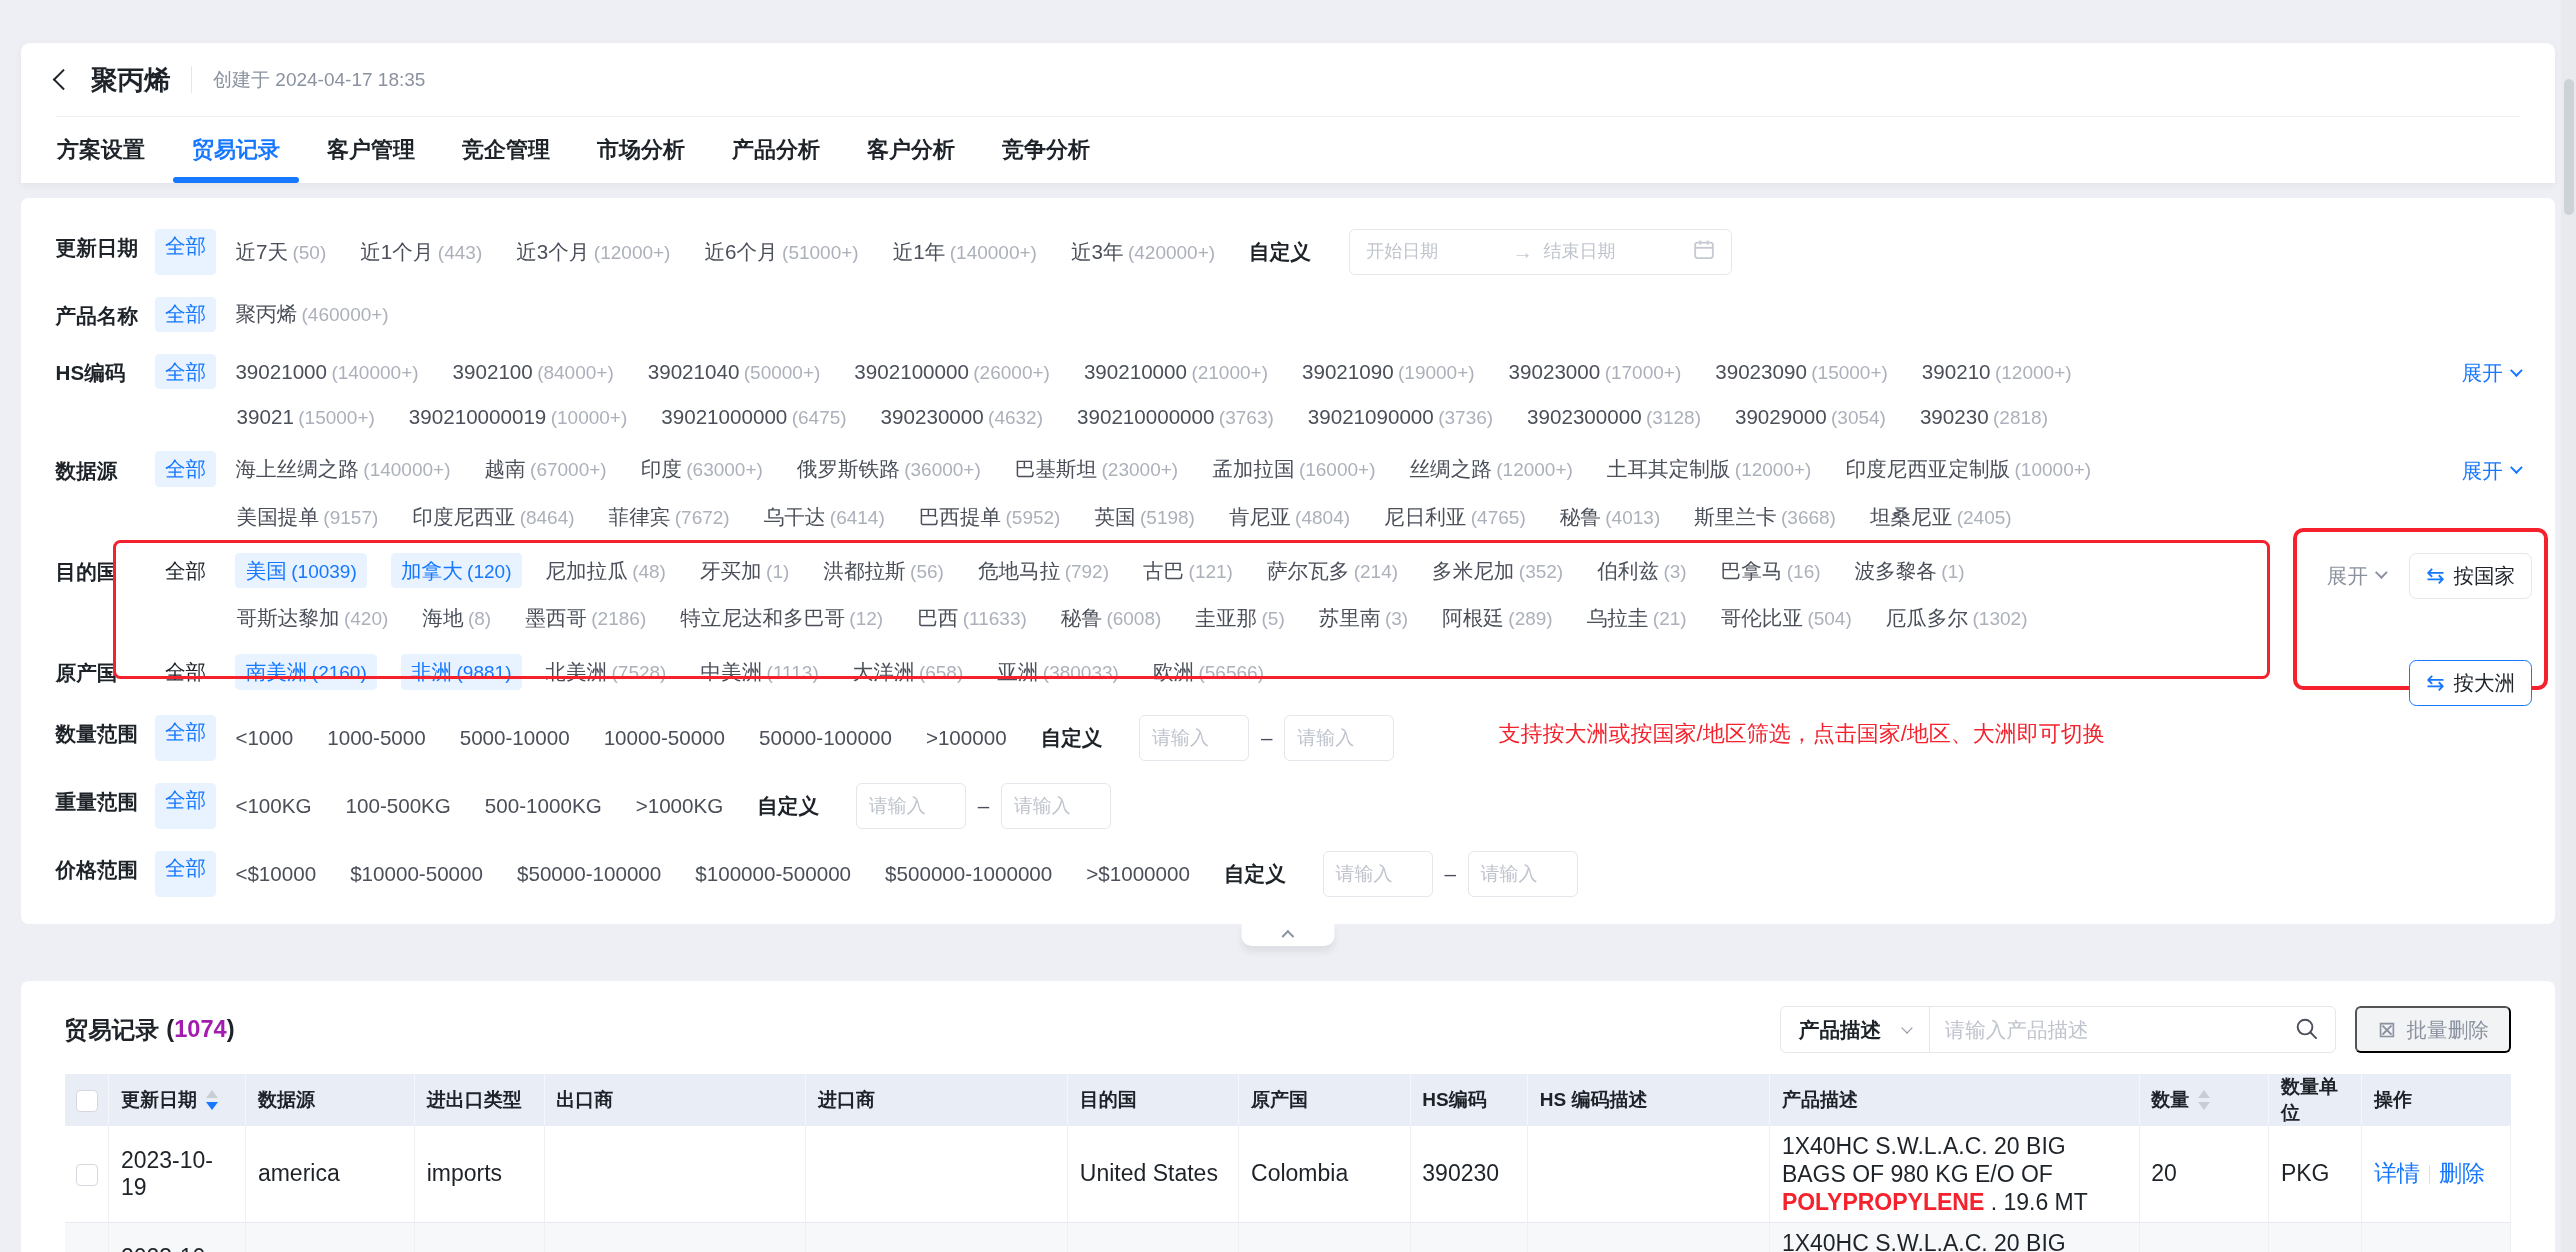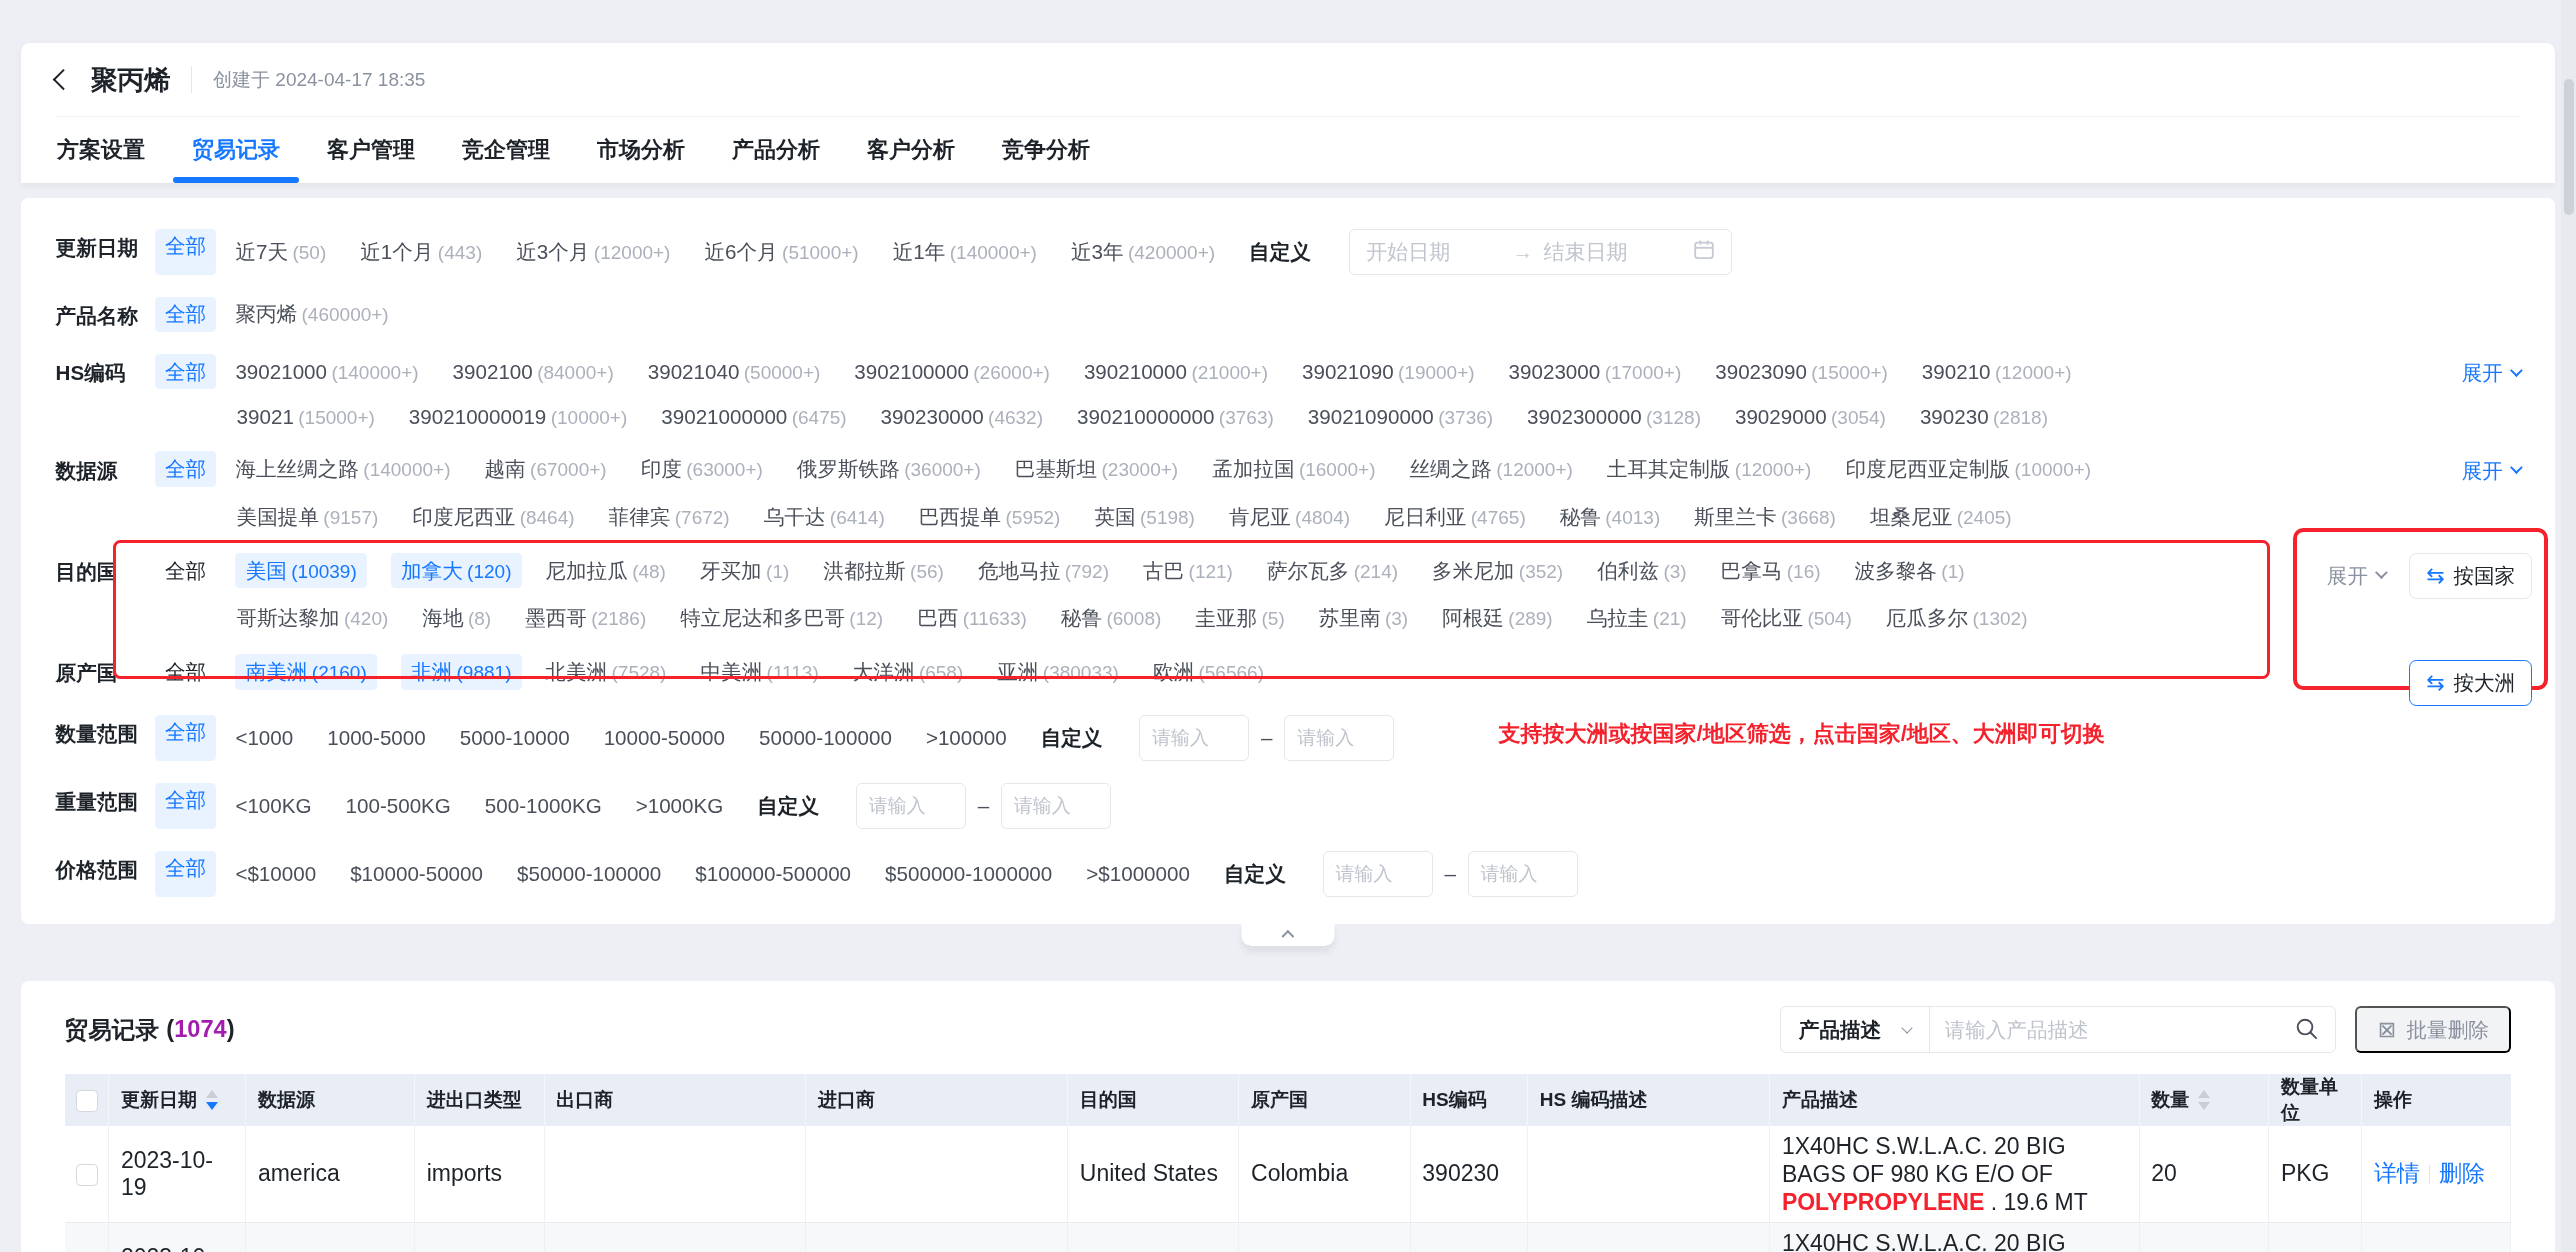--- a/index.html
+++ b/index.html
@@ -34,41 +34,41 @@
 .opt .c:empty{display:none;margin:0}
 .opt.sel{background:#e8f3ff;color:#1677ff;padding:3.7px 10.3px;border-radius:4.4px;margin-right:23.6px}
 .opt.sel .c{color:#1677ff}
 .opt.strong{color:#1d2329;font-weight:600}
 .chev{width:8.8px;height:8.8px;border-right:2.2px solid currentColor;border-bottom:2.2px solid currentColor;
   transform:rotate(45deg);display:inline-block;margin-top:-5.9px}
 .expand{margin-left:auto;flex-shrink:0;display:flex;align-items:center;gap:8.8px;color:#1677ff;
   font-size:20.6px;padding-top:5.2px;cursor:pointer;white-space:nowrap}
 .drange{display:flex;align-items:center;margin-left:4.4px;width:383px;height:46px;border:1.5px solid #e5e6eb;
   border-radius:5.9px;padding:0 16px;background:#fff}
-.drange input{border:none;outline:none;width:136px;font-size:21px;color:#ec4899;background:transparent}
+.drange input{border:none;outline:none;width:136px;font-size:18px;color:#ec4899;background:transparent}
 .drange input::placeholder,.sin::placeholder,.searchbox input::placeholder{color:#bfc4cd}
 .drange .arrow{color:#c5cad2;font-size:20.6px;margin:0 10.3px}
 .cal{margin-left:auto;flex-shrink:0}
 .custom-inputs{display:flex;align-items:center;margin-left:2.9px}
 .sin{width:110px;height:46px;border:1.5px solid #e5e6eb;border-radius:5.9px;font-size:19px;padding:0 11.8px;outline:none;color:#1d2329}
 .dash{margin:0 11.8px;color:#4a4f59;font-size:20.6px}
 
 .dow{position:relative}
 .redbox1{position:absolute;left:57px;right:250px;top:-13.2px;bottom:10.3px;border:3.7px solid #f5222d;border-radius:7.4px;pointer-events:none}
 .redbox2{position:absolute;top:-25px;right:-28px;width:255px;bottom:0;border:4.4px solid #f5222d;border-radius:10.3px;pointer-events:none}
 .ctrl1{position:absolute;top:0;right:-11.8px;display:flex;align-items:center;gap:23.6px}
 .grayexp{color:#8a919f;display:flex;align-items:center;gap:8.8px;font-size:20.6px;cursor:pointer}
 .swapbtn{display:flex;align-items:center;gap:8.8px;height:46px;padding:0 16px;border:1.5px solid #e5e6eb;
   border-radius:7.4px;background:#fff;font-size:20.6px;color:#1d2329;cursor:pointer;white-space:nowrap}
 .swapbtn .ico{color:#1677ff;font-size:22px;line-height:1}
 .swapbtn.blue{border-color:#1677ff}
 .ctrl2{position:absolute;top:107px;right:-11.8px}
 
 .qrow{position:relative}
-.anno{position:absolute;left:1443px;top:1.5px;color:#f5222d;font-size:22px;font-weight:700;line-height:35px;white-space:nowrap}
+.anno{position:absolute;left:1443px;top:1.5px;color:#f5222d;font-size:22px;font-weight:400;line-height:35px;white-space:nowrap}
 
 .collapse{position:absolute;left:50%;transform:translateX(-50%);bottom:-22px;width:93px;height:23.6px;background:#fff;
   border-radius:0 0 10.3px 10.3px;box-shadow:0 5.9px 7.4px rgba(31,35,41,.08);display:flex;align-items:flex-start;
   justify-content:center;cursor:pointer;padding-top:4.4px}
 .collapse .chev{transform:rotate(-135deg);margin-top:4.4px;color:#8a919f}
 
 .records-card{margin-top:57px;padding:25px 44px 0;border-radius:7.4px;height:707px}
 .rtitle-row{display:flex;align-items:center}
 .rtitle{font-size:23.6px;font-weight:700}
 .rcount{font-size:23.6px;font-weight:700;margin-left:7.4px}

